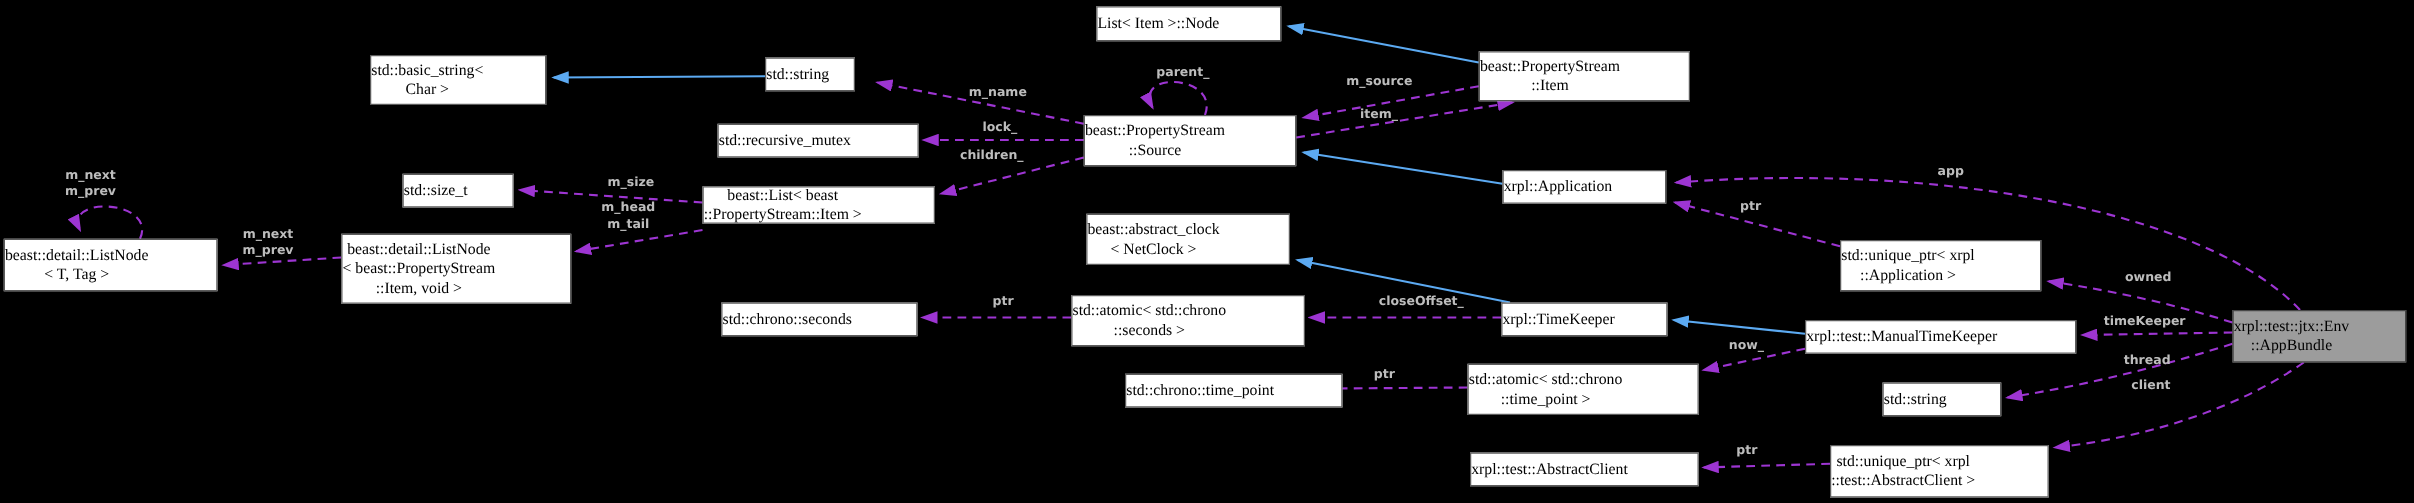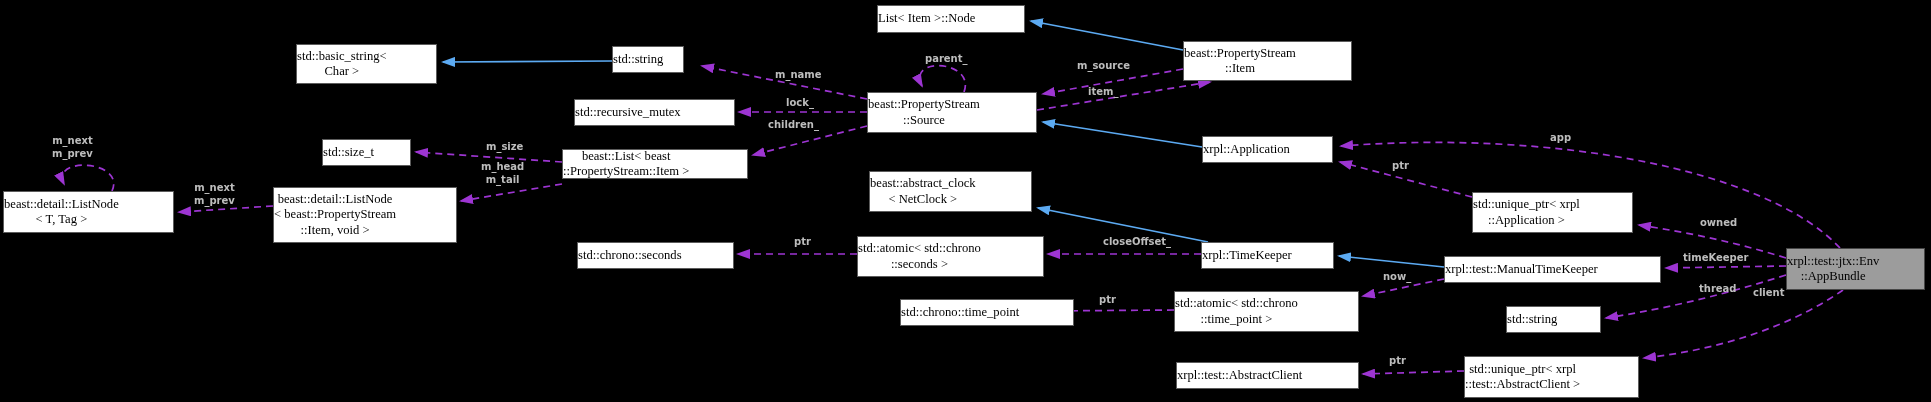--- a/index.html
+++ b/index.html
@@ -128,20 +128,20 @@
   <div class="elabel" style="left:786px;top:96px;">lock_</div>
   <div class="elabel" style="left:768px;top:118px;">children_</div>
   <div class="elabel" style="left:925px;top:52px;">parent_</div>
   <div class="elabel" style="left:1077px;top:59px;">m_source</div>
   <div class="elabel" style="left:1088px;top:85px;">item_</div>
   <div class="elabel" style="left:1540px;top:131px;margin-left:10px;">app</div>
   <div class="elabel" style="left:1392px;top:159px;">ptr</div>
   <div class="elabel" style="left:1700px;top:216px;">owned</div>
   <div class="elabel" style="left:1683px;top:251px;">timeKeeper</div>
   <div class="elabel" style="left:1699px;top:282px;">thread</div>
-  <div class="elabel" style="left:1705px;top:286px;margin-left:48px;">client</div>
+  <div class="elabel" style="left:1705px;top:302px;">client</div>
   <div class="elabel" style="left:1067px;top:235px;margin-left:36px;">closeOffset_</div>
   <div class="elabel" style="left:794px;top:235px;">ptr</div>
   <div class="elabel" style="left:1383px;top:270px;">now_</div>
   <div class="elabel" style="left:1099px;top:293px;">ptr</div>
   <div class="elabel" style="left:1389px;top:354px;">ptr</div>
 
 </div>
 
 </body></html>

